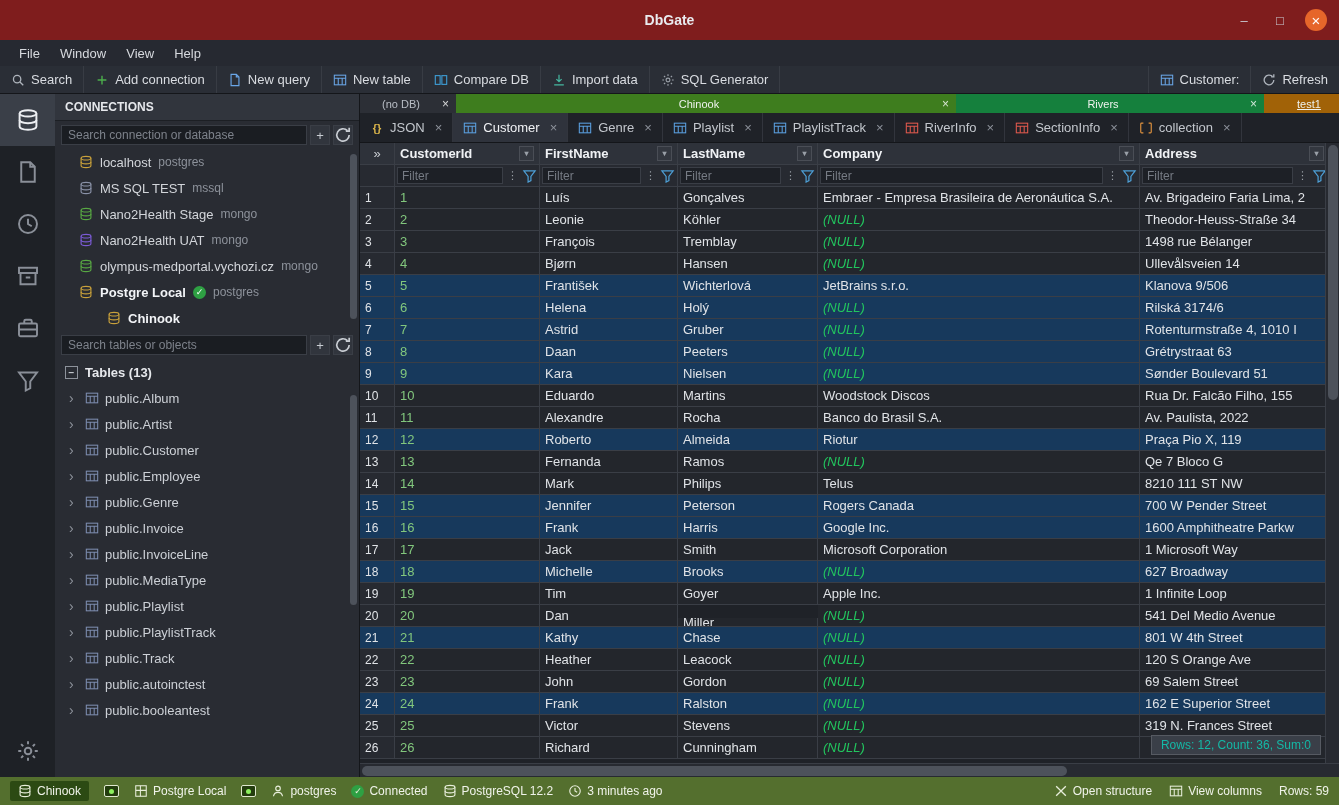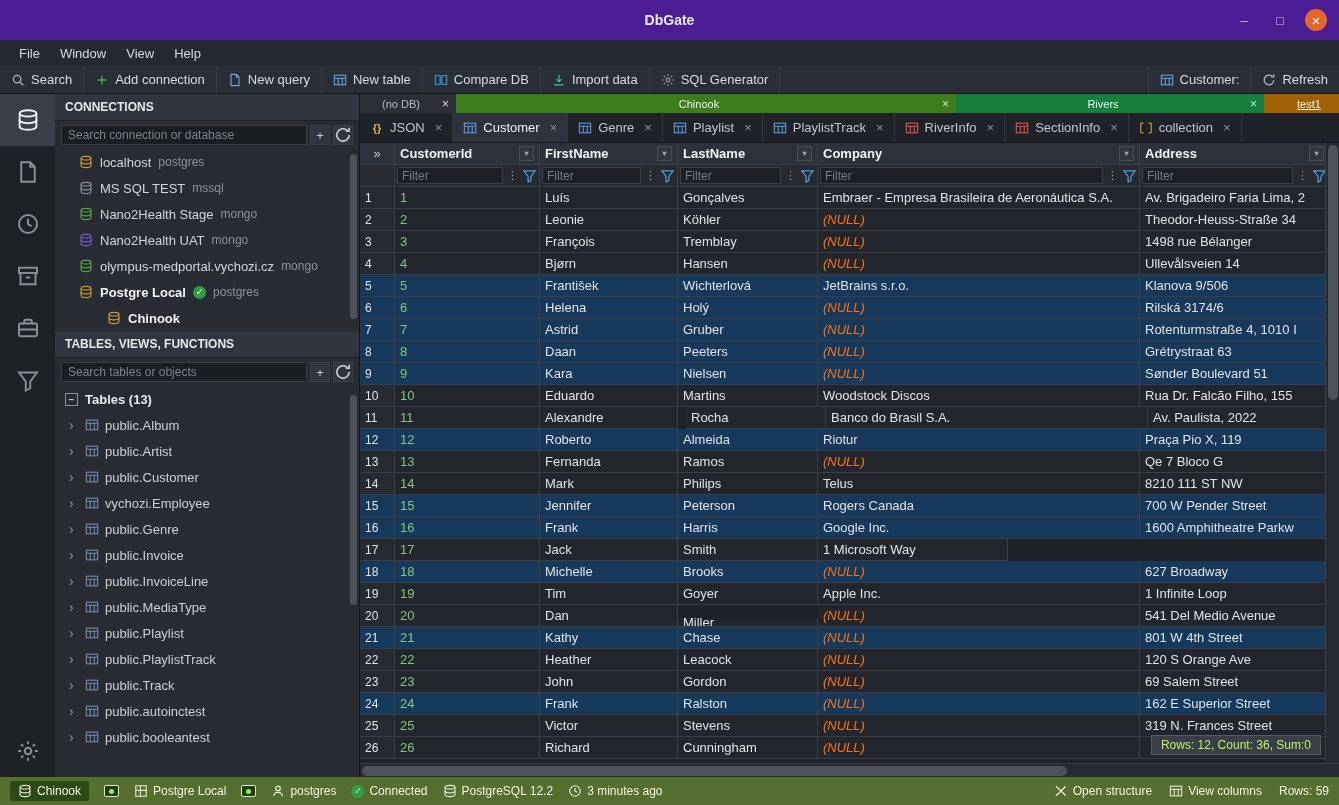--- a/index.html
+++ b/index.html
@@ -1,21 +1,21 @@
 <!DOCTYPE html>
 <html><head>
 <meta charset="utf-8">
 <style>
   * { margin:0; padding:0; box-sizing:border-box; }
   html,body { width:1339px; height:805px; overflow:hidden; }
   body { background:#15171c; font-family:"Liberation Sans",sans-serif; font-size:13px; color:#d6d9de; }
   .window { width:1339px; height:805px; display:flex; flex-direction:column; }
 
   
-  .titlebar { height:40px; background:#4c1d95; display:flex; align-items:center; position:relative; flex:0 0 auto; }
+  .titlebar { height:40px; background:#7f1d1d; display:flex; align-items:center; position:relative; flex:0 0 auto; }
   .titlebar .title { position:absolute; left:0; right:0; text-align:center; font-weight:bold; font-size:14px; color:#e9ebef; }
   .win-controls { margin-left:auto; display:flex; align-items:center; gap:14px; padding-right:12px; z-index:2; }
   .win-btn { width:22px; height:22px; display:flex; align-items:center; justify-content:center; color:#c9ccd2; font-size:13px; border-radius:50%; }
   .win-btn.close { background:#e6662a; color:#fff; font-size:15px; }
 
   
   .menubar { height:26px; background:#262931; display:flex; align-items:center; padding-left:10px; gap:2px; flex:0 0 auto; }
   .menu-item { padding:3px 9px; color:#d6d9de; }
 
   
@@ -83,28 +83,28 @@
   .hdr-dd { width:15px; height:15px; border:1px solid #4a4e56; display:flex; align-items:center; justify-content:center; color:#9aa0a8; font-size:8px; background:#33373f; flex:0 0 auto; }
   .gfilter .gcell { background:#272a31; padding:0 2px; gap:2px; }
   .filter-input { flex:1; min-width:0; background:#1d2026; border:1px solid #3a3e46; height:17px; color:#c8ccd2; font-size:12px; padding:0 4px; font-family:"Liberation Sans",sans-serif; outline:none; }
   .filter-input::placeholder { color:#767b84; }
   .f-ic { width:15px; height:15px; display:flex; align-items:center; justify-content:center; color:#9aa0a8; font-size:11px; flex:0 0 auto; }
   .rownum { background:#272a31; color:#c2c6cc; font-size:12px; }
   .gdata .gcell { background:#23262c; color:#e0e3e7; }
   .gdata.sel .gcell { background:#17395c; }
   .gdata .rownum { background:#272a31; }
   .id-val { color:#82c77d; }
-  .null-val { color:#f97316; font-style:italic; }
+  .null-val { color:#22c55e; font-style:italic; }
 
   .grid-vscroll { width:14px; background:#272a31; border-left:1px solid #3a3e46; position:relative; flex:0 0 auto; }
   .grid-vscroll .thumb { position:absolute; left:2px; width:10px; top:2px; height:255px; background:#4d525b; border-radius:5px; }
   .grid-hscroll { height:14px; background:#272a31; border-top:1px solid #3a3e46; position:relative; flex:0 0 auto; }
   .grid-hscroll .thumb { position:absolute; top:2px; height:10px; left:2px; width:72%; background:#4d525b; border-radius:5px; }
 
-  .overlay-badge { position:absolute; right:18px; bottom:8px; background:#3a3f48; color:#bef264; font-size:12px; padding:2px 9px; border:1px solid #565a62; z-index:3; }
+  .overlay-badge { position:absolute; right:18px; bottom:8px; background:#3a3f48; color:#14b8a6; font-size:12px; padding:2px 9px; border:1px solid #565a62; z-index:3; }
 
   
   .statusbar { height:28px; background:#546f2e; display:flex; align-items:center; padding:0 10px; gap:15px; color:#f0f3ea; font-size:12px; flex:0 0 auto; }
   .sb-item { display:flex; align-items:center; gap:5px; white-space:nowrap; }
   .sb-chip { background:#2c4a13; padding:3px 8px; border-radius:2px; }
   .sb-right { margin-left:auto; display:flex; gap:17px; }
   .mon { position:relative; width:15px; height:12px; border:1px solid #dfe7cf; border-radius:2px; background:#233c0e; }
   .mon::after { content:""; position:absolute; left:4px; top:3px; width:5px; height:5px; background:#8df05e; border-radius:50%; }
 </style>
 </head>
@@ -351,21 +351,20 @@
                   <path d="M2.4 8c0 1.2 2.5 2.1 5.6 2.1S13.6 9.2 13.6 8"></path>
                 </svg>
               </span>
               <span class="conn-name bold">Chinook</span>
             </div>
           </div>
         <div class="sb-thumb" style="top:60px;height:165px;"></div>
       </div>
 
       <div class="tables-panel">
-        <div class="panel-header">TABLES, VIEWS, FUNCTIONS</div>
         <div class="search-row">
           <input class="search-input" placeholder="Search tables or objects" style="">
           <div class="mini-btn">+</div>
           <div class="mini-btn">
               <svg viewBox="0 0 16 16" fill="none" stroke="currentColor" stroke-width="1.5">
                 <path d="M13.5 8a5.5 5.5 0 11-1.6-3.9"></path>
                 <path d="M13.5 1.5v3h-3"></path>
               </svg>
             </div>
         </div>
@@ -405,21 +404,21 @@
               <span>public.Customer</span>
             </div>
             <div class="obj-item">
               <span class="chev">›</span>
               <span class="icon" style="color: rgb(125, 141, 176);">
                 <svg viewBox="0 0 16 16" fill="none" stroke="currentColor" stroke-width="1.2">
                   <rect x="1.5" y="2.5" width="13" height="11"></rect>
                   <path d="M1.5 6h13M6 6v7.5M10.5 6v7.5"></path>
                 </svg>
               </span>
-              <span>vychozi.Employee</span>
+              <span>public.Employee</span>
             </div>
             <div class="obj-item">
               <span class="chev">›</span>
               <span class="icon" style="color: rgb(125, 141, 176);">
                 <svg viewBox="0 0 16 16" fill="none" stroke="currentColor" stroke-width="1.2">
                   <rect x="1.5" y="2.5" width="13" height="11"></rect>
                   <path d="M1.5 6h13M6 6v7.5M10.5 6v7.5"></path>
                 </svg>
               </span>
               <span>public.Genre</span>
@@ -860,21 +859,21 @@
                 </div>
               </div>
               <div class="grid-row gdata">
                 <div class="gcell rownum" style="width: 35px;">11</div>
                 <div class="gcell" style="width: 145px;">
                   <span class="id-val">11</span>
                 </div>
                 <div class="gcell" style="width: 138px;">
                   <span>Alexandre</span>
                 </div>
-                <div class="gcell" style="width: 140px; margin-left: 8px;">
+                <div class="gcell" style="width: 140px;">
                   <span>Rocha</span>
                 </div>
                 <div class="gcell" style="width: 322px;">
                   <span>Banco do Brasil S.A.</span>
                 </div>
                 <div class="gcell" style="width: 190px;">
                   <span>Av. Paulista, 2022</span>
                 </div>
               </div>
               <div class="grid-row gdata sel">
@@ -970,20 +969,23 @@
               <div class="grid-row gdata">
                 <div class="gcell rownum" style="width: 35px;">17</div>
                 <div class="gcell" style="width: 145px;">
                   <span class="id-val">17</span>
                 </div>
                 <div class="gcell" style="width: 138px;">
                   <span>Jack</span>
                 </div>
                 <div class="gcell" style="width: 140px;">
                   <span>Smith</span>
+                </div>
+                <div class="gcell" style="width: 322px;">
+                  <span>Microsoft Corporation</span>
                 </div>
                 <div class="gcell" style="width: 190px;">
                   <span>1 Microsoft Way</span>
                 </div>
               </div>
               <div class="grid-row gdata sel">
                 <div class="gcell rownum" style="width: 35px;">18</div>
                 <div class="gcell" style="width: 145px;">
                   <span class="id-val">18</span>
                 </div>

